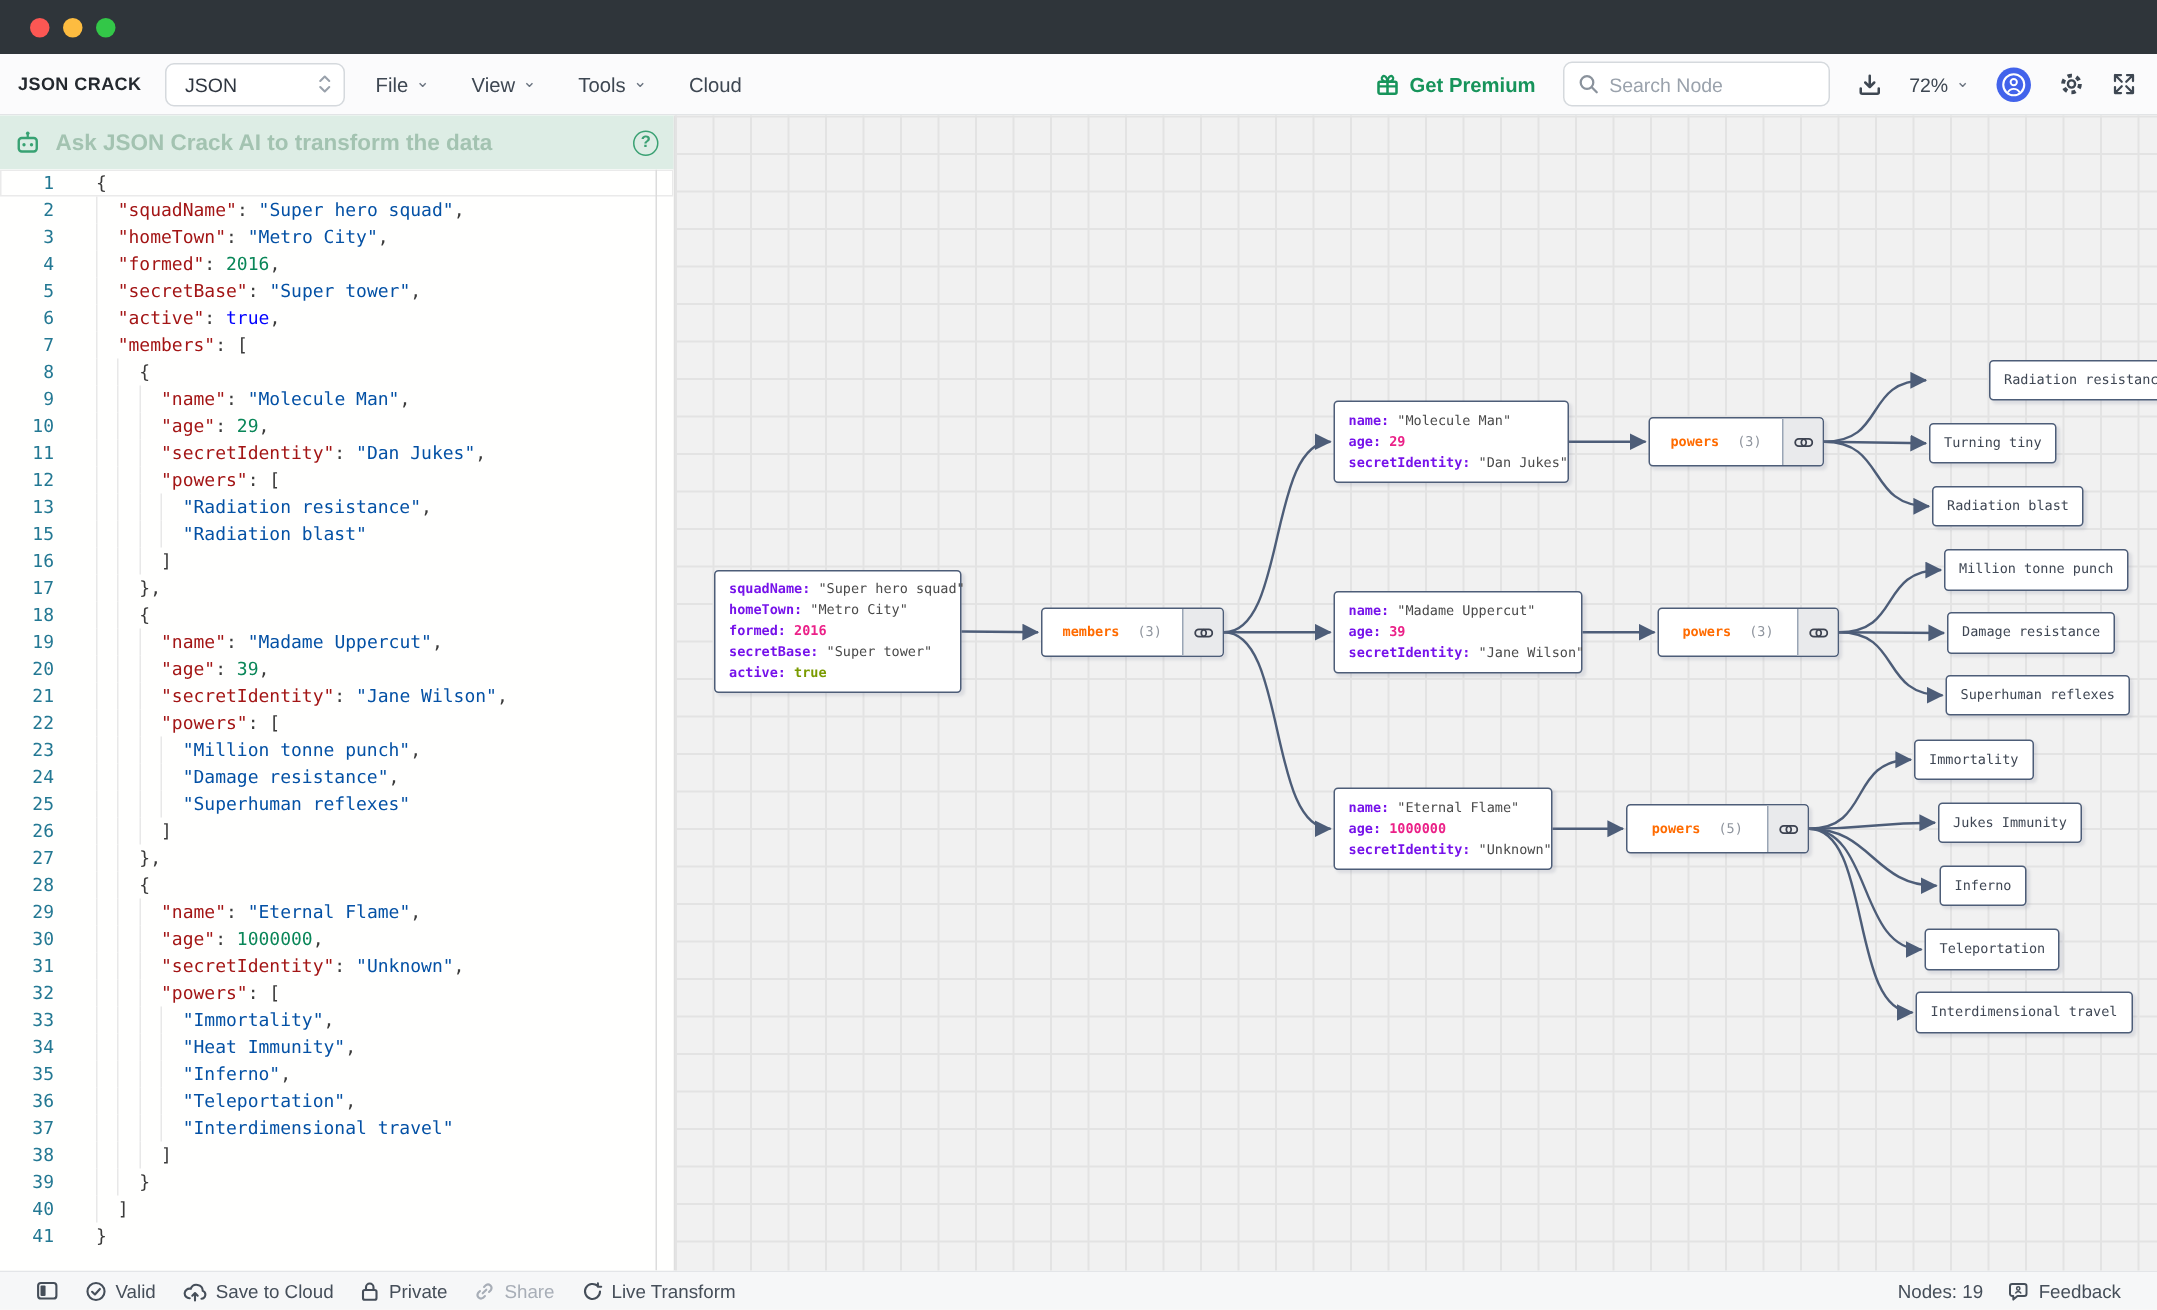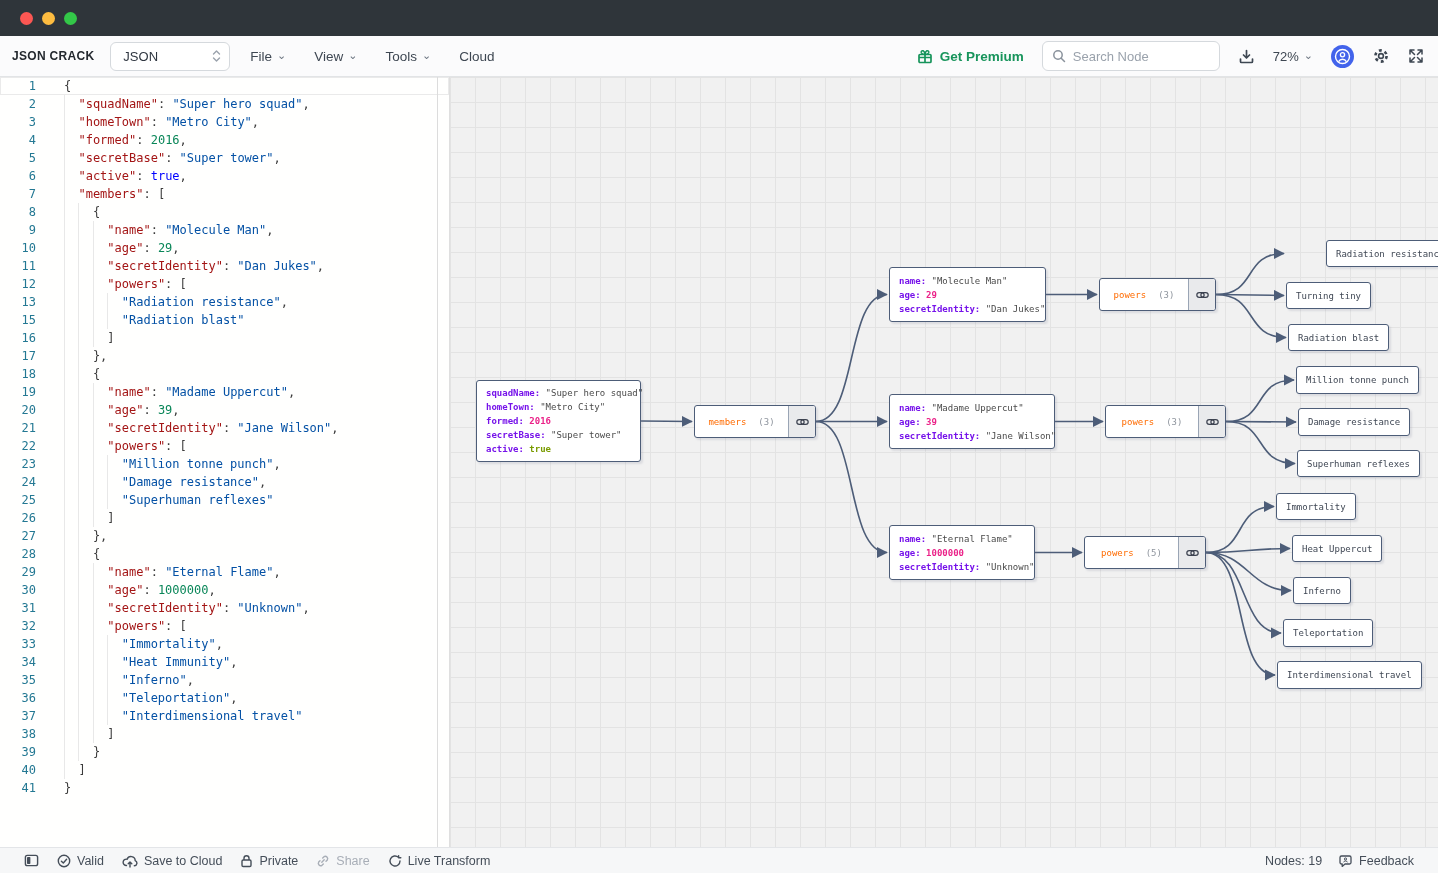--- a/index.html
+++ b/index.html
@@ -55,21 +55,21 @@
     background-size:25px 25px; }
   .graph svg.edges { position:absolute; left:0; top:0; }
   .edge { fill:none; stroke:#4D5D78; stroke-width:1.6; }
   .gnode { position:absolute; background:#fff; border:1px solid #4D5D78; border-radius:3px; font-family:"DejaVu Sans Mono", monospace; font-size:9px; color:#3F4754; box-shadow:2px 2px 2px rgba(120,130,150,.18); }
   .gnode.obj { padding:6px 9px; display:flex; flex-direction:column; justify-content:center; }
   .grow { height:14px; line-height:14px; white-space:nowrap; }
   .gk { color:#7612EA; font-weight:bold; }
   .gs { color:#4A4A4A; } .gn { color:#EB2188; font-weight:bold; } .gb { color:#7A9B00; font-weight:bold; }
   .pnode { display:flex; align-items:stretch; padding:0; overflow:hidden; }
   .pbody { flex:1; display:flex; align-items:center; justify-content:center; gap:12px; white-space:nowrap; }
-  .plabel { color:#FF6B00; font-weight:normal; }
+  .plabel { color:#FF6B00; font-weight:bold; }
   .pcount { color:#8F959E; }
   .plink { width:27px; flex:0 0 auto; background:#E9EAEC; border-left:1px solid #9AA5B5; display:flex; align-items:center; justify-content:center; cursor:pointer; }
   .leaf { display:flex; align-items:center; padding:0 9px; white-space:nowrap; }
 
   
   .statusbar { height:26px; background:#F6F7F8; border-top:1px solid #E3E5E8; display:flex; align-items:center; padding:0 24px; gap:18px; font-size:12.5px; color:#454E59; flex:0 0 auto; }
   .sb-item { display:flex; align-items:center; gap:6px; cursor:pointer; }
   .sb-item.disabled { color:#A8AEB7; cursor:default; }
   .sb-right { margin-left:auto; display:flex; align-items:flex-start; gap:16px; }
   .sb-static { cursor:default; }
@@ -168,20 +168,33 @@
               <path d="M10 2h4v4M6 14H2v-4M14 2l-4.5 4.5M2 14l4.5-4.5M2 6V2h4M14 10v4h-4M2 2l4.5 4.5M14 14l-4.5-4.5" stroke="#3E4752" stroke-width="1.5" fill="none" stroke-linecap="round" stroke-linejoin="round"></path>
             </svg>
         </span>
       </span>
     </div>
   </div>
 
   <div class="main">
 
     <div class="left-panel">
+      <div class="ai-bar">
+        <span>
+          <svg width="17" height="17" viewBox="0 0 17 17">
+              <line x1="8.5" y1="2" x2="8.5" y2="5" stroke="#38A273" stroke-width="1.5"></line>
+              <circle cx="8.5" cy="1.8" r="1.2" fill="#38A273"></circle>
+              <rect x="2.5" y="5" width="12" height="9" rx="2" fill="none" stroke="#38A273" stroke-width="1.6"></rect>
+              <circle cx="6" cy="9.5" r="1.1" fill="#38A273"></circle>
+              <circle cx="11" cy="9.5" r="1.1" fill="#38A273"></circle>
+            </svg>
+        </span>
+        <input type="text" class="ai-input" placeholder="Ask JSON Crack AI to transform the data" style="">
+        <span class="qmark">?</span>
+      </div>
       <div class="editor">
         <div>
             <div class="ed-line cur"><span class="ln">1</span><span class="code"><span class="tk-p">{</span></span></div>
             <div class="ed-line"><span class="ln">2</span><span class="code"><span class="ig"></span><span class="tk-k">"squadName"</span><span class="tk-p">: </span><span class="tk-s">"Super hero squad"</span><span class="tk-p">,</span></span></div>
             <div class="ed-line"><span class="ln">3</span><span class="code"><span class="ig"></span><span class="tk-k">"homeTown"</span><span class="tk-p">: </span><span class="tk-s">"Metro City"</span><span class="tk-p">,</span></span></div>
             <div class="ed-line"><span class="ln">4</span><span class="code"><span class="ig"></span><span class="tk-k">"formed"</span><span class="tk-p">: </span><span class="tk-n">2016</span><span class="tk-p">,</span></span></div>
             <div class="ed-line"><span class="ln">5</span><span class="code"><span class="ig"></span><span class="tk-k">"secretBase"</span><span class="tk-p">: </span><span class="tk-s">"Super tower"</span><span class="tk-p">,</span></span></div>
             <div class="ed-line"><span class="ln">6</span><span class="code"><span class="ig"></span><span class="tk-k">"active"</span><span class="tk-p">: </span><span class="tk-b">true</span><span class="tk-p">,</span></span></div>
             <div class="ed-line"><span class="ln">7</span><span class="code"><span class="ig"></span><span class="tk-k">"members"</span><span class="tk-p">: [</span></span></div>
             <div class="ed-line"><span class="ln">8</span><span class="code"><span class="ig"></span><span class="ig"></span><span class="tk-p">{</span></span></div>
@@ -319,21 +332,21 @@
               </svg>
             </span>
           </div>
           <div class="gnode leaf" style="height: 27px; left: 876px; top: 163px;">Radiation resistance</div>
           <div class="gnode leaf" style="height: 27px; left: 836px; top: 205px;">Turning tiny</div>
           <div class="gnode leaf" style="height: 27px; left: 838px; top: 247px;">Radiation blast</div>
           <div class="gnode leaf" style="height: 28px; left: 846px; top: 289px;">Million tonne punch</div>
           <div class="gnode leaf" style="height: 28px; left: 848px; top: 331px;">Damage resistance</div>
           <div class="gnode leaf" style="height: 27px; left: 847px; top: 373px;">Superhuman reflexes</div>
           <div class="gnode leaf" style="height: 27px; left: 826px; top: 416px;">Immortality</div>
-          <div class="gnode leaf" style="height: 27px; left: 842px; top: 458px;">Heat Uppercut</div>
+          <div class="gnode leaf" style="height: 27px; left: 842px; top: 458px;">Jukes Immunity</div>
           <div class="gnode leaf" style="height: 27px; left: 843px; top: 500px;">Inferno</div>
           <div class="gnode leaf" style="height: 28px; left: 833px; top: 542px;">Teleportation</div>
           <div class="gnode leaf" style="height: 28px; left: 827px; top: 584px;">Interdimensional travel</div>
         </div>
     </div>
   </div>
 
   <div class="statusbar">
     <span class="sb-item">
       <span>

